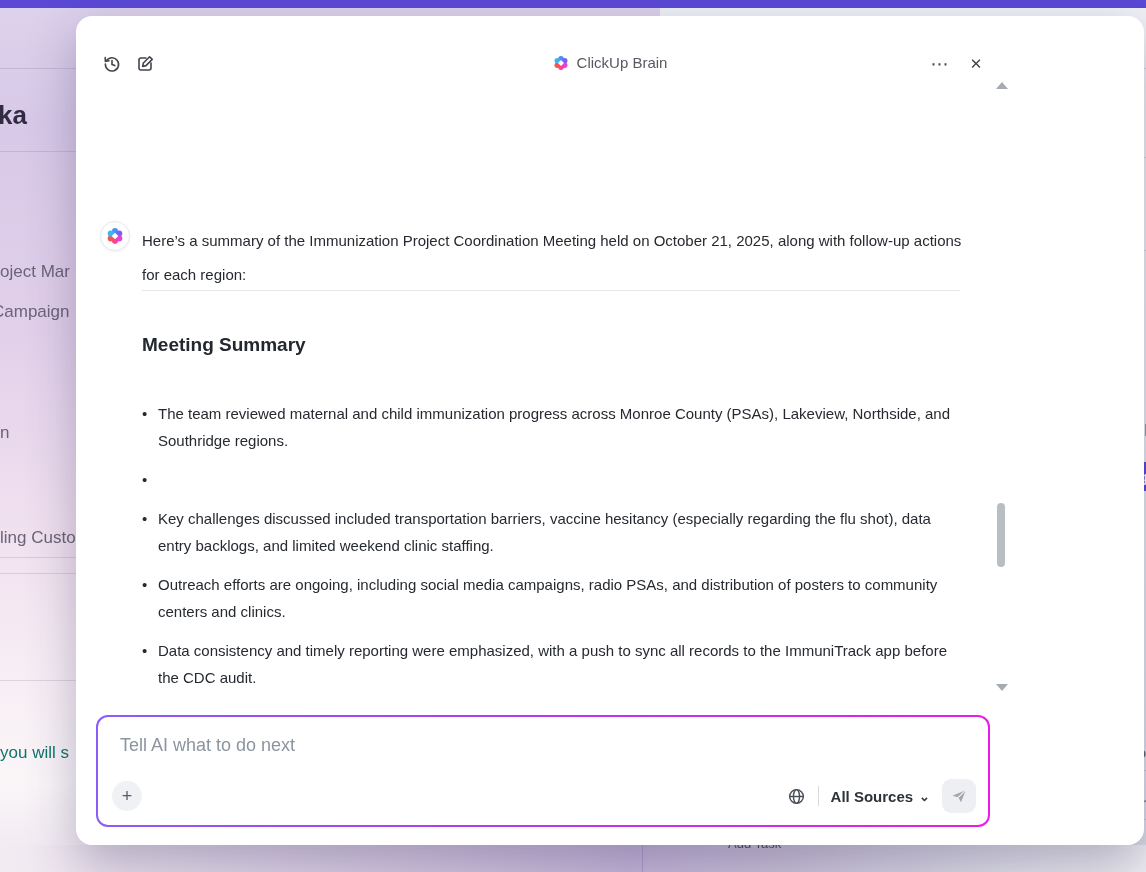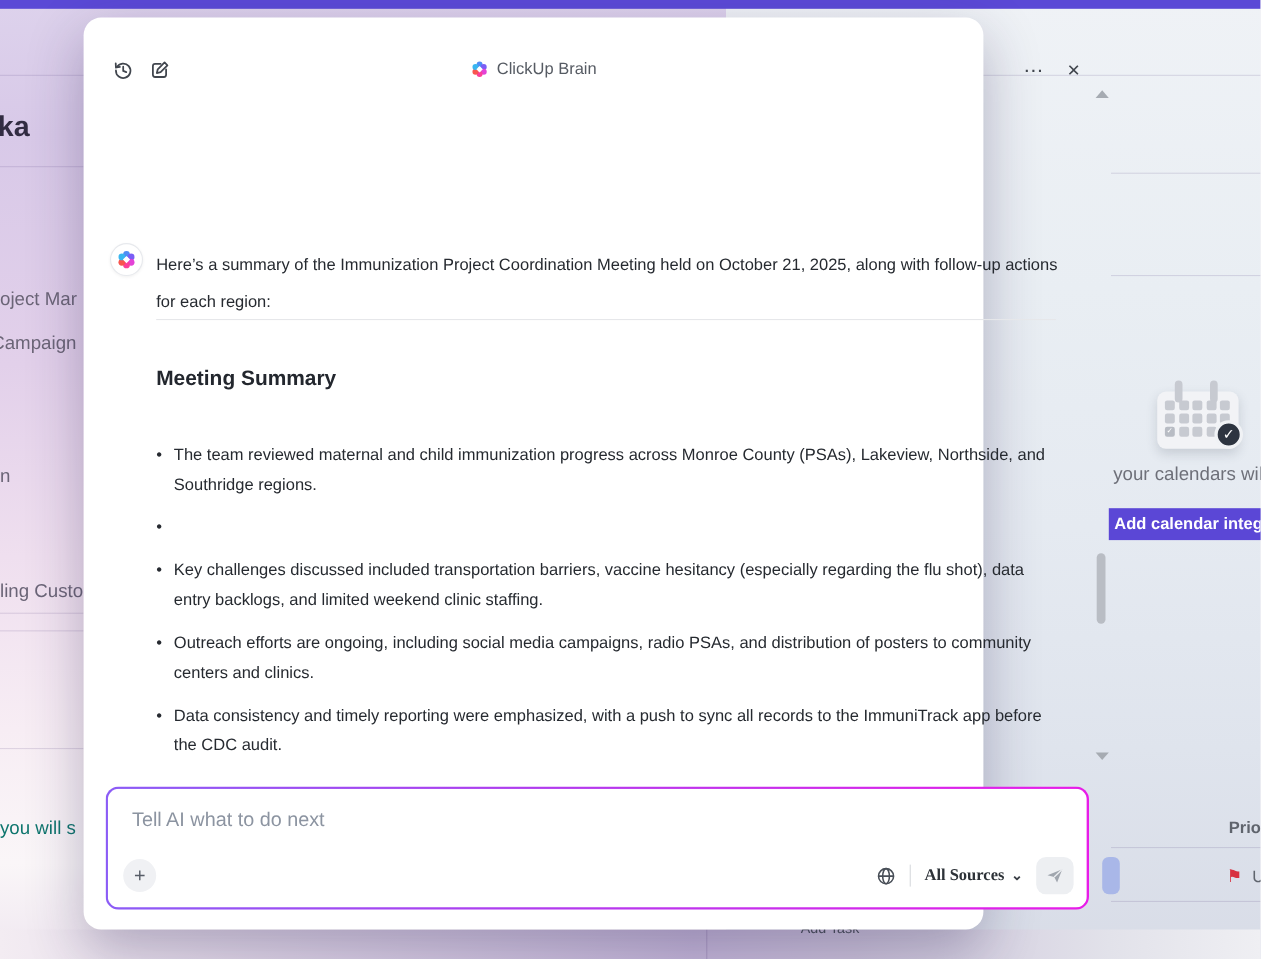--- a/index.html
+++ b/index.html
@@ -38,21 +38,21 @@
     color:#fff; font-size:15px; font-weight:700; line-height:29px; padding-left:5px; white-space:nowrap; overflow:hidden; }
 
   .prio-header { position:absolute; left:1117px; top:744px; color:#5f646d; font-size:15px; font-weight:600; }
   .urgent-row { position:absolute; left:1115px; top:787px; display:flex; gap:9px; align-items:center; }
   .urgent-flag { color:#d8303f; font-size:16px; }
   .urgent-text { color:#5f646d; font-size:15px; }
   .blue-pill { position:absolute; left:1002px; top:779px; width:16px; height:34px; border-radius:6px; background:#a9b7e8; }
   .addtask { position:absolute; left:728px; top:836px; color:#4c525b; font-size:13px; }
 
   
-  .modal { position:absolute; left:76px; top:16px; width:818px; height:829px; background:#ffffff;
+  .modal { position:absolute; left:76px; top:16px; width:1068px; height:829px; background:#ffffff;
     border-radius:16px; box-shadow:0 18px 50px rgba(40,30,80,0.30); z-index:10; }
 
   .icon-btn { position:absolute; width:24px; height:24px; display:flex; align-items:center; justify-content:center;
     color:#41464e; cursor:pointer; background:none; border:none; }
   .hdr-title { position:absolute; left:0; right:0; top:38px; display:flex; justify-content:center; align-items:center; gap:8px;
     color:#565b63; font-size:15px; }
   .hdr-dots { font-size:18px; letter-spacing:1px; color:#41464e; }
   .hdr-close { font-size:15px; color:#41464e; }
 
   
@@ -82,21 +82,21 @@
     display:flex; flex-direction:column; padding:10px 12px 10px 12px; }
   .composer textarea { flex:1; border:none; outline:none; resize:none; font-family:"Liberation Sans", sans-serif;
     font-size:18px; color:#262a30; padding:8px 8px 0 10px; background:transparent; }
   .composer textarea::placeholder { color:#8c94a1; }
   .composer-row { display:flex; align-items:center; justify-content:space-between; height:38px; }
   .plus-btn { width:30px; height:30px; border-radius:50%; background:#f0f1f4; border:none; color:#565c66;
     font-size:18px; line-height:28px; cursor:pointer; margin-left:2px; }
   .right-cluster { display:flex; align-items:center; gap:12px; }
   .vsep { width:1px; height:20px; background:#d7dade; }
   .sources { display:flex; align-items:center; gap:6px; color:#2d3238; font-size:15px; font-weight:700; cursor:pointer;
-    background:none; border:none; font-family:Liberation Serif, serif; }
+    background:none; border:none; font-family:Liberation Sans, sans-serif; }
   .chev { font-size:13px; color:#3a3f46; }
   .send-btn { width:34px; height:34px; border-radius:9px; background:#edeff2; border:none; display:flex;
     align-items:center; justify-content:center; cursor:pointer; }
 
   svg { display:block; }
 </style>
 </head>
 <body>
 
 <div class="bg">

